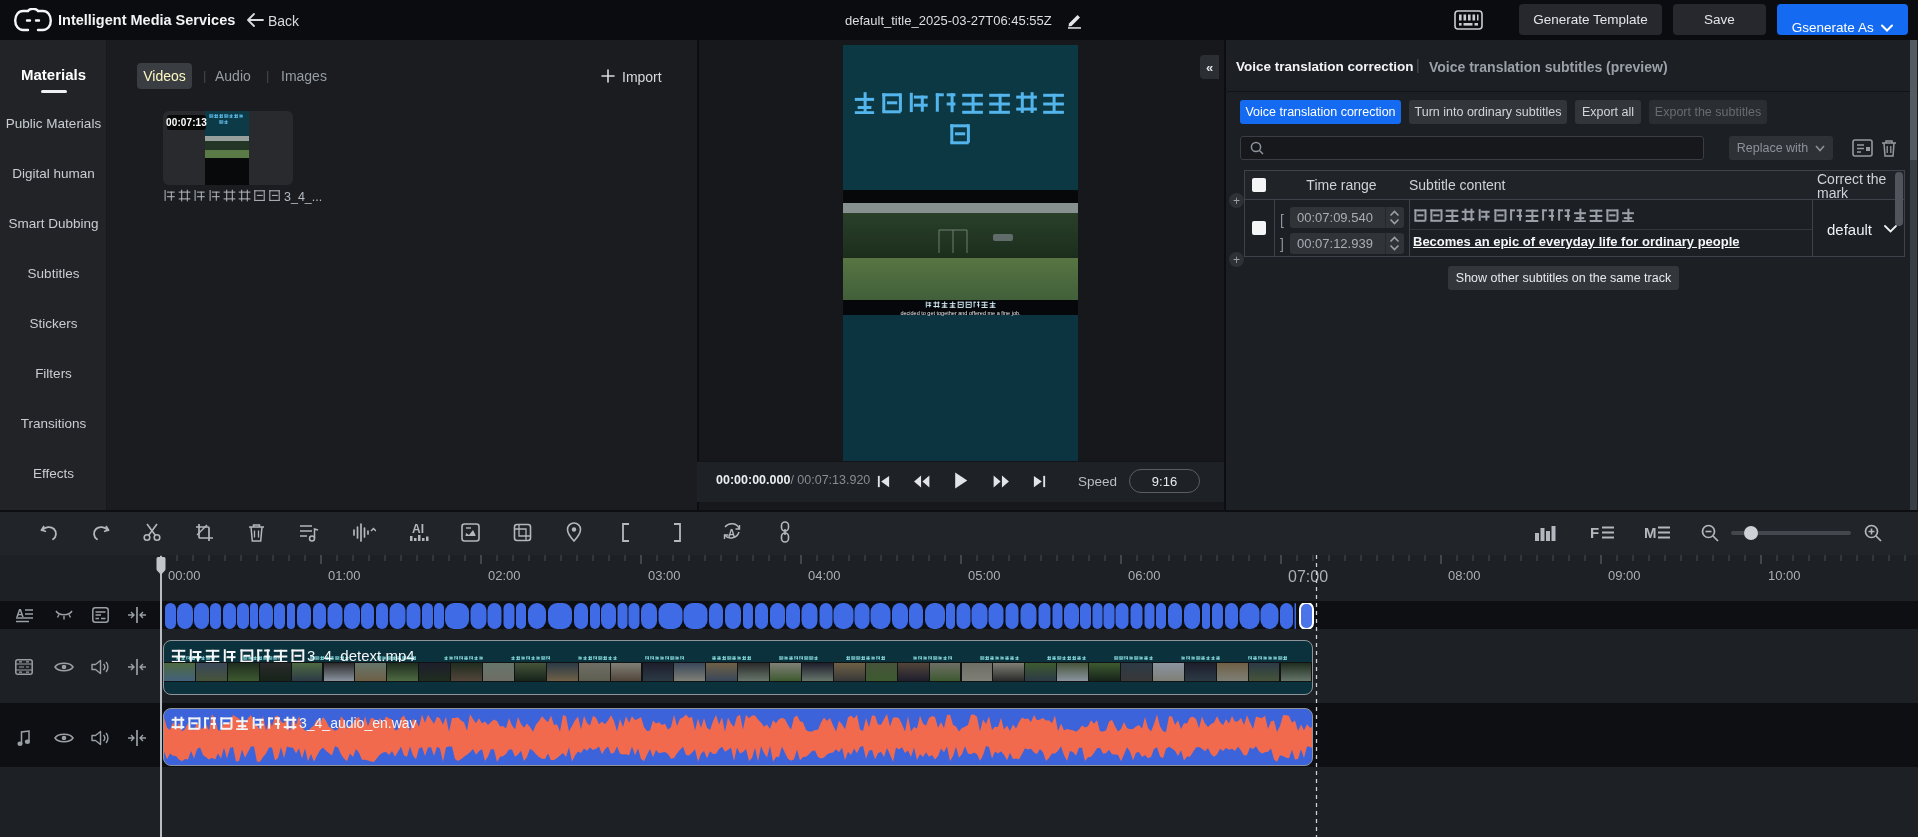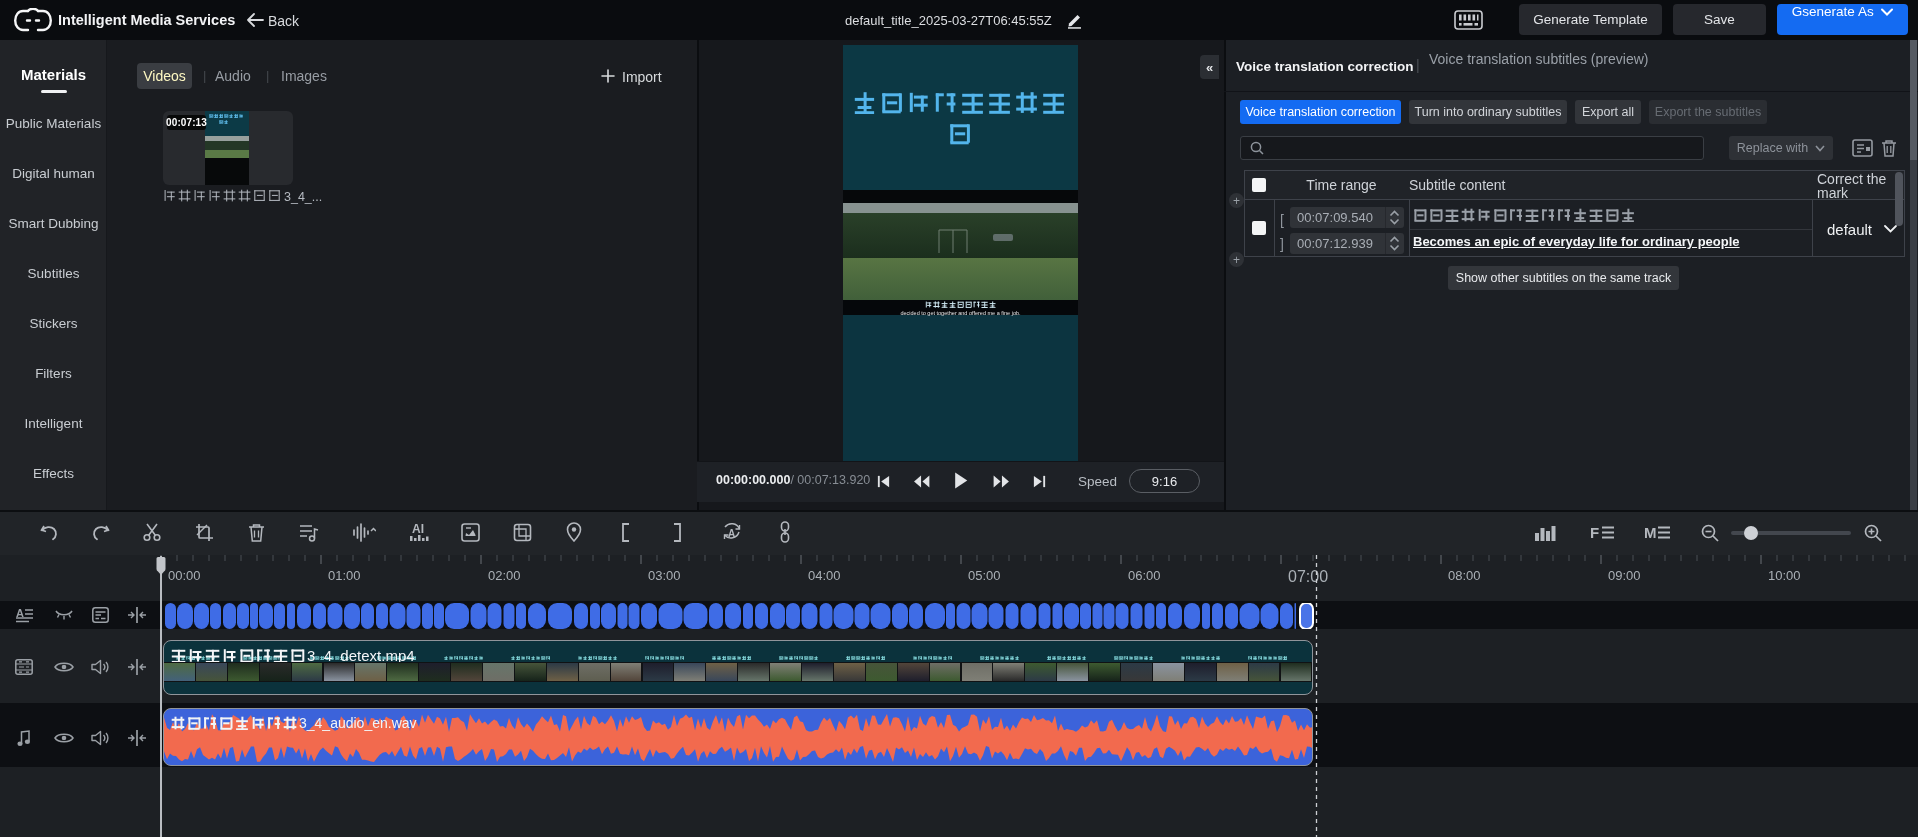--- a/index.html
+++ b/index.html
@@ -38,34 +38,34 @@
         <rect x="9.5" y="13" width="9" height="2.6"></rect>
         <rect x="20.5" y="13" width="3.5" height="2.6"></rect>
       </g>
     </svg>
 <div class="abs" style="left:1519px;top:4px;width:143px;height:31px;background:#26282d;border-radius:4px;display:flex;align-items:center;justify-content:center;">
       <span style="font-size:13.5px;color:#e3e5e8;font-weight:400;white-space:nowrap">Generate Template</span>
     </div>
 <div class="abs" style="left:1673px;top:4px;width:93px;height:31px;background:#26282d;border-radius:4px;display:flex;align-items:center;justify-content:center;">
       <span style="font-size:13.5px;color:#e3e5e8;font-weight:400;white-space:nowrap">Save</span>
     </div>
-<div class="abs" style="left:1777px;top:4px;width:131px;height:31px;background:#146bf2;border-radius:4px;display:flex;align-items:flex-start;justify-content:center;">
+<div class="abs" style="left:1777px;top:4px;width:131px;height:31px;background:#146bf2;border-radius:4px;display:flex;align-items:flex-end;justify-content:center;">
       <span style="font-size:13.5px;color:#ffffff;font-weight:500;white-space:nowrap">Gsenerate As&nbsp;&nbsp;<svg width="12" height="8" viewBox="0 0 12 8">
           <path d="M1 1.5 L6 6.5 L11 1.5" stroke="#fff" stroke-width="2" fill="none" stroke-linecap="round"></path>
         </svg></span>
     </div>
 <div class="abs" style="left:0px;top:40px;width:107px;height:470px;background:#212327;border-right:1px solid #16181c"></div>
 <div class="abs" style="left:0px;top:66px;width:107px;text-align:center;font-size:15px;color:#ffffff;font-weight:600;white-space:nowrap">Materials</div>
 <div class="abs" style="left:0px;top:116px;width:107px;text-align:center;font-size:13.5px;color:#c9cdd2;font-weight:400;white-space:nowrap">Public Materials</div>
 <div class="abs" style="left:0px;top:166px;width:107px;text-align:center;font-size:13.5px;color:#c9cdd2;font-weight:400;white-space:nowrap">Digital human</div>
 <div class="abs" style="left:0px;top:216px;width:107px;text-align:center;font-size:13.5px;color:#c9cdd2;font-weight:400;white-space:nowrap">Smart Dubbing</div>
 <div class="abs" style="left:0px;top:266px;width:107px;text-align:center;font-size:13.5px;color:#c9cdd2;font-weight:400;white-space:nowrap">Subtitles</div>
 <div class="abs" style="left:0px;top:316px;width:107px;text-align:center;font-size:13.5px;color:#c9cdd2;font-weight:400;white-space:nowrap">Stickers</div>
 <div class="abs" style="left:0px;top:366px;width:107px;text-align:center;font-size:13.5px;color:#c9cdd2;font-weight:400;white-space:nowrap">Filters</div>
-<div class="abs" style="left:0px;top:416px;width:107px;text-align:center;font-size:13.5px;color:#c9cdd2;font-weight:400;white-space:nowrap">Intelligent</div>
+<div class="abs" style="left:0px;top:416px;width:107px;text-align:center;font-size:13.5px;color:#c9cdd2;font-weight:400;white-space:nowrap">Transitions</div>
 <div class="abs" style="left:0px;top:466px;width:107px;text-align:center;font-size:13.5px;color:#c9cdd2;font-weight:400;white-space:nowrap">Effects</div>
 <div class="abs" style="left:41px;top:90px;width:26px;height:3px;background:#f0f1f3;border-radius:2px"></div>
 <div class="abs" style="left:107px;top:40px;width:590px;height:470px;background:#1a1c20"></div>
 <div class="abs" style="left:137px;top:63px;width:55px;height:26px;background:#3a3d42;border-radius:4px;display:flex;align-items:center;justify-content:center">
       <span style="font-size:14px;color:#fef9c3">Videos</span>
     </div>
 <div class="abs" style="left:203px;top:68px;font-size:13px;color:#45484e;font-weight:400;white-space:nowrap;">|</div>
 <div class="abs" style="left:215px;top:68px;font-size:14px;color:#989da4;font-weight:400;white-space:nowrap;">Audio</div>
 <div class="abs" style="left:266px;top:68px;font-size:13px;color:#45484e;font-weight:400;white-space:nowrap;">|</div>
 <div class="abs" style="left:281px;top:68px;font-size:14px;color:#989da4;font-weight:400;white-space:nowrap;">Images</div>
@@ -295,21 +295,21 @@
       <path d="M2 2 L10.5 8 L2 14 Z" fill="#e2e4e7"></path>
     </svg>
 <div class="abs" style="left:1078px;top:474px;font-size:13.5px;color:#b9bec4;font-weight:400;white-space:nowrap;">Speed</div>
 <div class="abs" style="left:1129px;top:469px;width:71px;height:24px;border:1px solid #5a5e64;border-radius:12px;display:flex;align-items:center;justify-content:center">
       <span style="font-size:13px;color:#e8eaed">9:16</span>
     </div>
 <div class="abs" style="left:1224px;top:40px;width:694px;height:470px;background:#1c1f24;border-left:2px solid #0b0d10"></div>
 <div class="abs" style="left:1224px;top:91px;width:694px;height:1px;background:#111318"></div>
 <div class="abs" style="left:1236px;top:59px;font-size:13.5px;color:#f3f4f6;font-weight:700;white-space:nowrap;">Voice translation correction</div>
 <div class="abs" style="left:1416px;top:57px;font-size:14px;color:#4c5056;font-weight:400;white-space:nowrap;">|</div>
-<div class="abs" style="left:1429px;top:51px;font-size:14px;color:#9aa0a8;font-weight:400;white-space:nowrap;">Voice translation subtitles (preview)</div>
+<div class="abs" style="left:1429px;top:59px;font-size:14px;color:#9aa0a8;font-weight:700;white-space:nowrap;">Voice translation subtitles (preview)</div>
 <div class="abs" style="left:1240px;top:100px;width:161px;height:24px;background:#146bf2;border-radius:4px;display:flex;align-items:center;justify-content:center;border-radius:3px">
       <span style="font-size:12.5px;color:#ffffff;font-weight:400;white-space:nowrap">Voice translation correction</span>
     </div>
 <div class="abs" style="left:1409px;top:100px;width:158px;height:24px;background:#32353a;border-radius:4px;display:flex;align-items:center;justify-content:center;border-radius:3px">
       <span style="font-size:12.5px;color:#d2d5da;font-weight:400;white-space:nowrap">Turn into ordinary subtitles</span>
     </div>
 <div class="abs" style="left:1575px;top:100px;width:66px;height:24px;background:#32353a;border-radius:4px;display:flex;align-items:center;justify-content:center;border-radius:3px">
       <span style="font-size:12.5px;color:#d2d5da;font-weight:400;white-space:nowrap">Export all</span>
     </div>
 <div class="abs" style="left:1649px;top:100px;width:118px;height:24px;background:#2a2d32;border-radius:4px;display:flex;align-items:center;justify-content:center;border-radius:3px">

